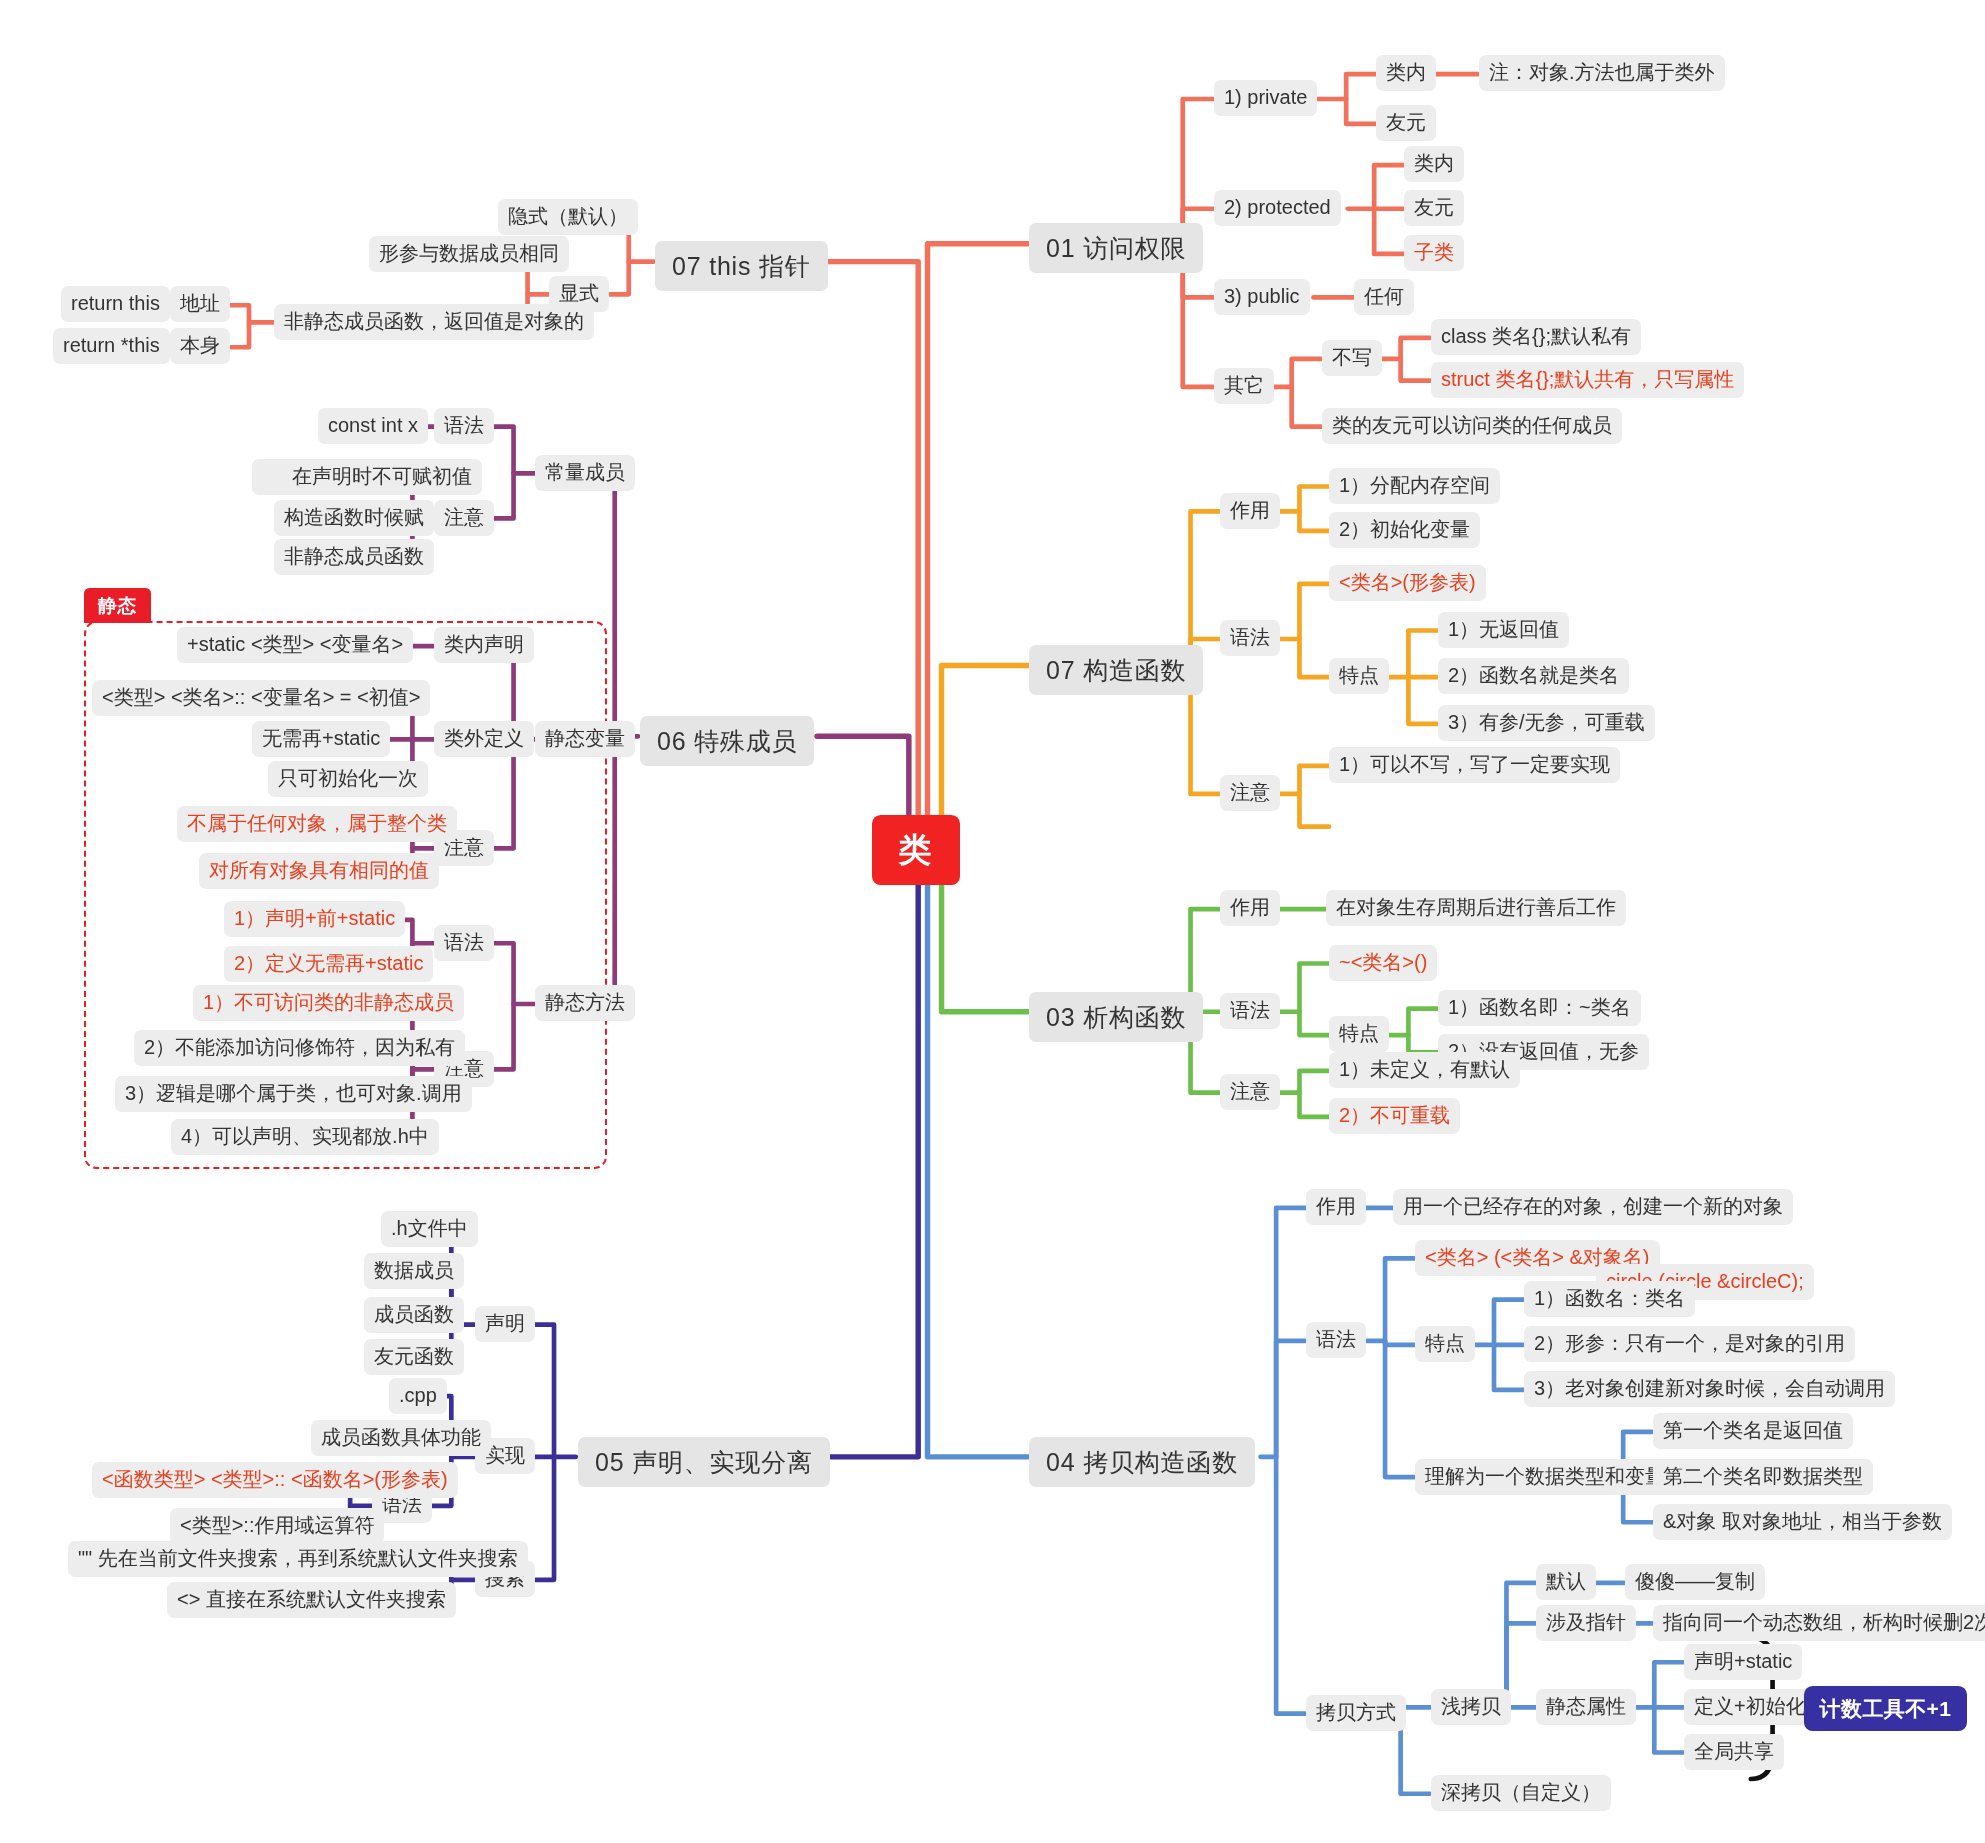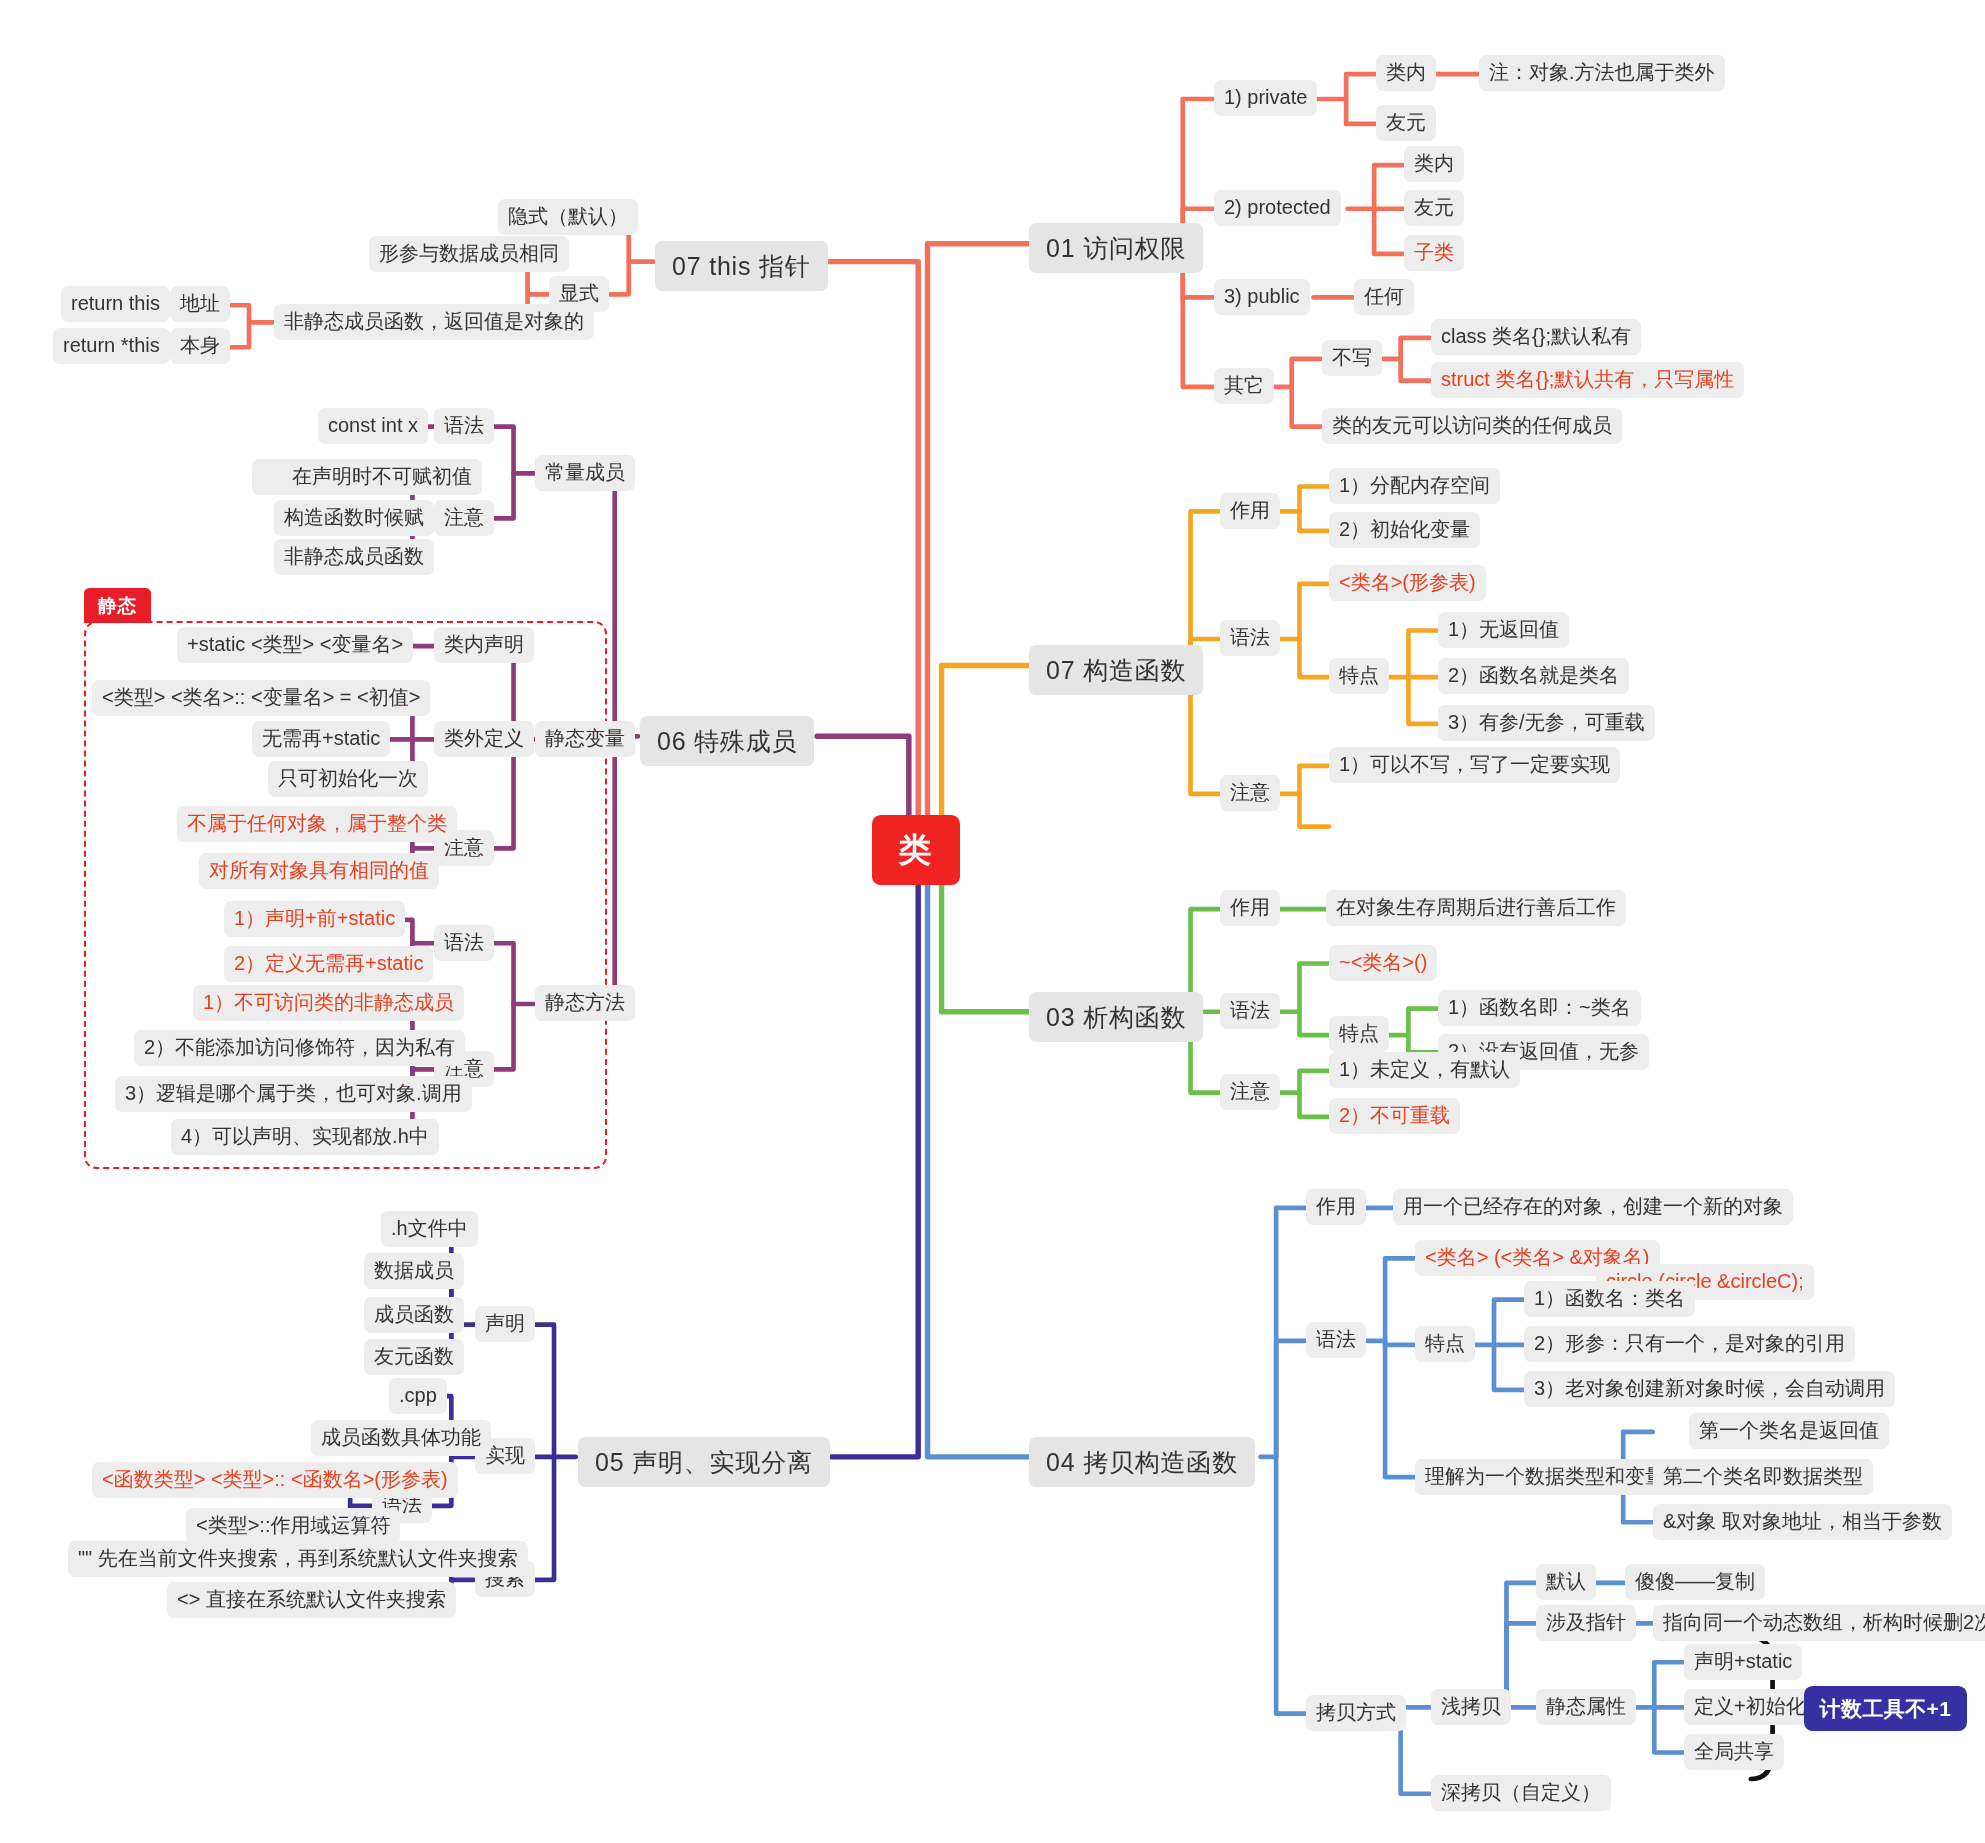--- a/index.html
+++ b/index.html
@@ -304,21 +304,21 @@
 <div class="node" style="left:1393px;top:1189px;">用一个已经存在的对象，创建一个新的对象</div>
 
 <div class="node" style="left:1306px;top:1322px;">语法</div>
 <div class="node red" style="left:1415px;top:1240px;">&lt;类名&gt; (&lt;类名&gt; &amp;对象名)</div>
 <div class="node red" style="left:1596px;top:1240px;margin-top:24px;">circle (circle &amp;circleC);</div>
 <div class="node" style="left:1415px;top:1326px;">特点</div>
 <div class="node" style="left:1524px;top:1281px;">1）函数名：类名</div>
 <div class="node" style="left:1524px;top:1326px;">2）形参：只有一个，是对象的引用</div>
 <div class="node" style="left:1524px;top:1371px;">3）老对象创建新对象时候，会自动调用</div>
 <div class="node" style="left:1415px;top:1459px;">理解为一个数据类型和变量关系</div>
-<div class="node" style="left:1689px;top:1413px;">第一个类名是返回值</div>
+<div class="node" style="left:1653px;top:1413px;">第一个类名是返回值</div>
 <div class="node" style="left:1653px;top:1459px;">第二个类名即数据类型</div>
 <div class="node" style="left:1653px;top:1504px;">&amp;对象 取对象地址，相当于参数</div>
 
 <div class="node" style="left:1306px;top:1695px;">拷贝方式</div>
 <div class="node" style="left:1431px;top:1689px;">浅拷贝</div>
 <div class="node" style="left:1536px;top:1564px;">默认</div>
 <div class="node" style="left:1625px;top:1564px;">傻傻——复制</div>
 <div class="node" style="left:1536px;top:1605px;">涉及指针</div>
 <div class="node" style="left:1653px;top:1605px;">指向同一个动态数组，析构时候删2次，报错</div>
 <div class="node" style="left:1536px;top:1689px;">静态属性</div>
@@ -332,21 +332,21 @@
 <div class="node" style="left:381px;top:1211px;">.h文件中</div>
 <div class="node" style="left:364px;top:1253px;">数据成员</div>
 <div class="node" style="left:364px;top:1297px;">成员函数</div>
 <div class="node" style="left:364px;top:1339px;">友元函数</div>
 
 <div class="node" style="left:475px;top:1438px;text-align:right;">实现</div>
 <div class="node" style="left:389px;top:1378px;">.cpp</div>
 <div class="node" style="left:311px;top:1420px;">成员函数具体功能</div>
 <div class="node" style="left:372px;top:1487px;">语法</div>
 <div class="node red" style="left:92px;top:1462px;">&lt;函数类型&gt; &lt;类型&gt;:: &lt;函数名&gt;(形参表)</div>
-<div class="node" style="left:186px;top:1508px;">&lt;类型&gt;::作用域运算符</div>
+<div class="node" style="left:170px;top:1508px;">&lt;类型&gt;::作用域运算符</div>
 
 <div class="node" style="left:475px;top:1561px;">搜索</div>
 <div class="node" style="left:68px;top:1541px;">"" 先在当前文件夹搜索，再到系统默认文件夹搜索</div>
 <div class="node" style="left:167px;top:1582px;">&lt;&gt; 直接在系统默认文件夹搜索</div>
 
 <div class="node" style="left:535px;top:455px;">常量成员</div>
 <div class="node" style="left:434px;top:408px;">语法</div>
 <div class="node" style="left:318px;top:408px;">const int x</div>
 <div class="node" style="left:434px;top:500px;">注意</div>
 <div class="node" style="left:252px;top:459px;padding-left:40px;">在声明时不可赋初值</div>

